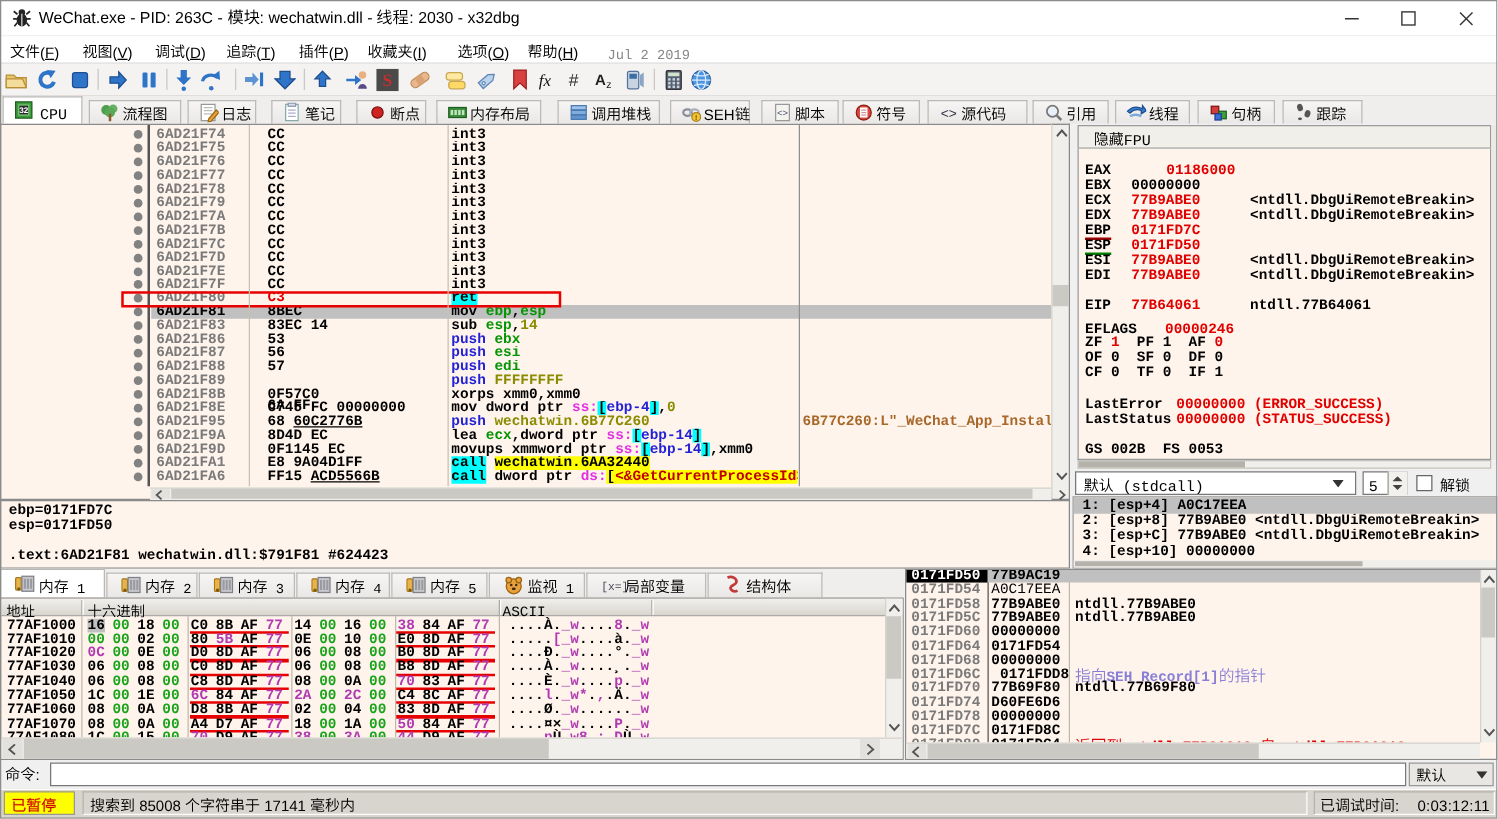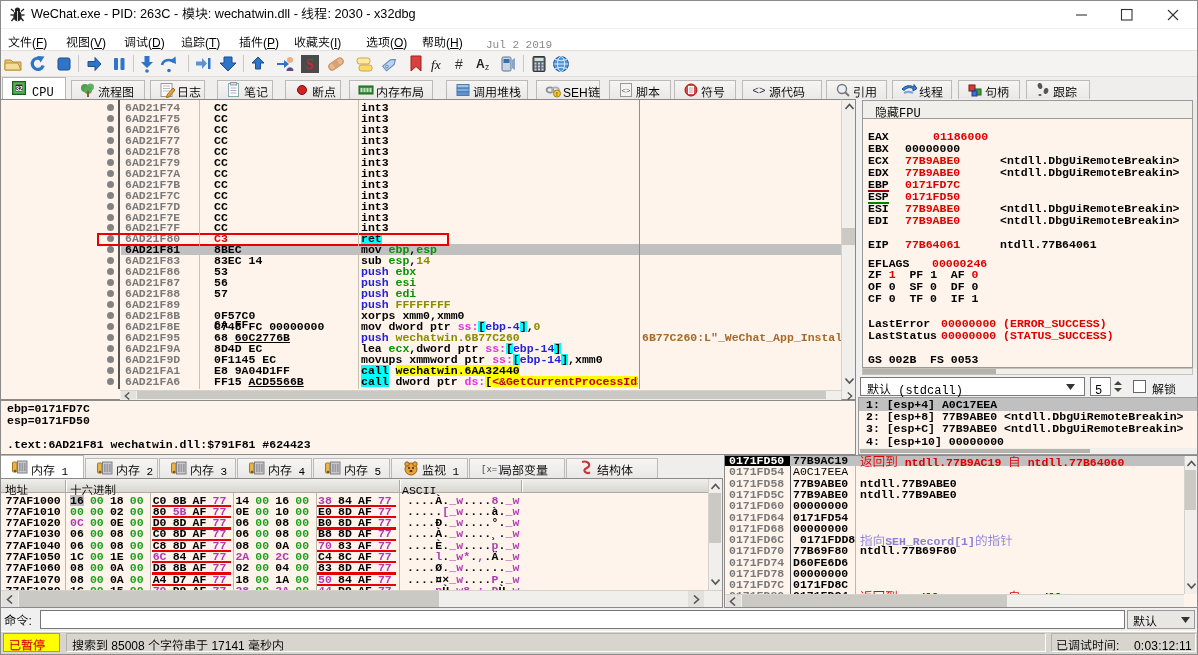--- a/index.html
+++ b/index.html
@@ -959,31 +959,20 @@
     <path d="M2 0.5 L6.5 4.5 L2 8.5" fill="none" stroke="#555" stroke-width="1.6"></path>
   </svg>
 <div class="a" style="left:724px;top:455px;width:474px;height:153px;background:#fef4ec;border:1px solid #8a8a8a"></div>
 <div class="a" style="left:790px;top:456px;width:1px;height:138px;background:#555"></div>
 <div class="a" style="left:855px;top:456px;width:1px;height:138px;background:#bfb8ab"></div>
 <div class="a" style="left:725px;top:456px;width:459px;height:138px;overflow:hidden">
     <div class="a" style="left:0;top:-0.8px;width:459px;height:11.26px;background:#c0c0c0"></div>
     <div class="a" style="left:0;top:-0.8px;width:65px;height:11.26px;background:#000"></div>
     <div class="a m" style="left:4px;top:-0.8px;line-height:11.26px;color:#fff;font-weight:bold">0171FD50</div>
     <div class="a m" style="left:68px;top:-0.8px;line-height:11.26px;color:#000;font-weight:bold">77B9AC19</div>
-    <div class="a m" style="left:135px;top:-0.8px;line-height:11.26px;color:#e00000"><svg width="37.8" height="12.6" viewBox="0 0 3000 1000" style="vertical-align:-1.5px;">
-        <g transform="translate(0,880) scale(1,-1)" fill="#e00000">
-          <use href="#k64" x="0"></use>
-          <use href="#k65" x="1000"></use>
-          <use href="#k66" x="2000"></use>
-        </g>
-      </svg> ntdll.77B9AC19 <svg width="12.6" height="12.6" viewBox="0 0 1000 1000" style="vertical-align:-1.5px;">
-        <g transform="translate(0,880) scale(1,-1)" fill="#e00000">
-          <use href="#k67" x="0"></use>
-        </g>
-      </svg> ntdll.77B64060</div>
     <div class="a m" style="left:4px;top:10.46px;line-height:11.26px;color:#7a7a7a">0171FD54</div>
     <div class="a m" style="left:68px;top:10.46px;line-height:11.26px;color:#000;font-weight:normal">A0C17EEA</div>
     <div class="a m" style="left:4px;top:21.72px;line-height:11.26px;color:#7a7a7a">0171FD58</div>
     <div class="a m" style="left:68px;top:21.72px;line-height:11.26px;color:#000;font-weight:bold">77B9ABE0</div>
     <div class="a m" style="left:135px;top:21.72px;line-height:11.26px;color:#000">ntdll.77B9ABE0</div>
     <div class="a m" style="left:4px;top:32.98px;line-height:11.26px;color:#7a7a7a">0171FD5C</div>
     <div class="a m" style="left:68px;top:32.98px;line-height:11.26px;color:#000;font-weight:bold">77B9ABE0</div>
     <div class="a m" style="left:135px;top:32.98px;line-height:11.26px;color:#000">ntdll.77B9ABE0</div>
     <div class="a m" style="left:4px;top:44.24px;line-height:11.26px;color:#7a7a7a">0171FD60</div>
     <div class="a m" style="left:68px;top:44.24px;line-height:11.26px;color:#000;font-weight:bold">00000000</div>

